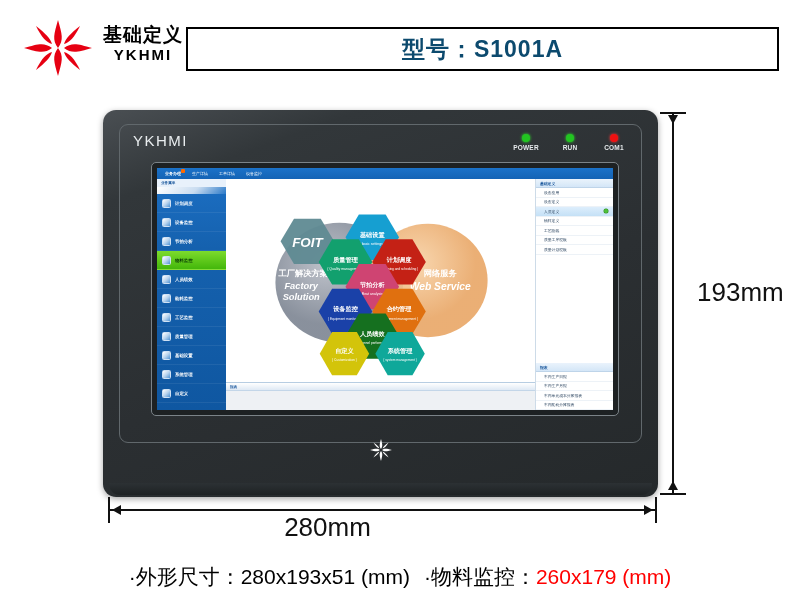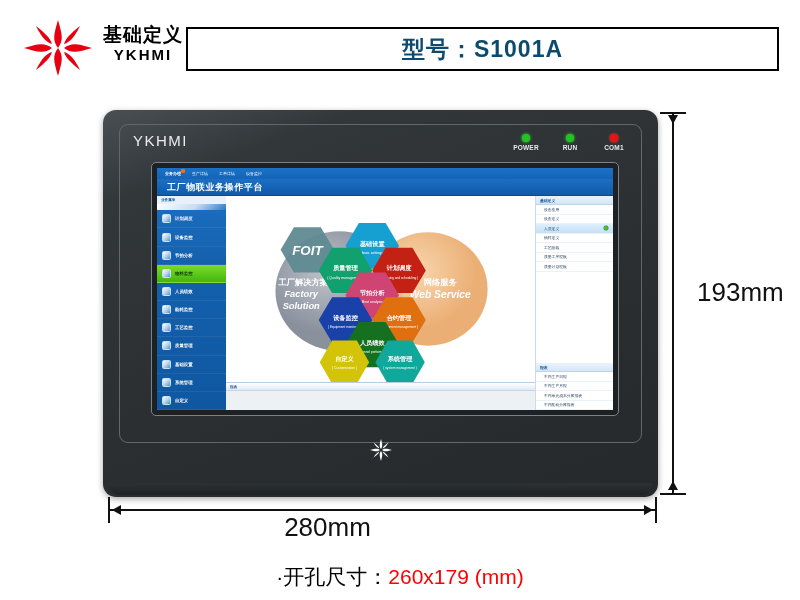--- a/index.html
+++ b/index.html
@@ -219,23 +219,20 @@
       <div id="app-tabs">
         <div class="app-tab active">
           <span>业务办理</span>
           <span class="tab-badge"></span>
         </div>
         <div class="app-tab">生产详情</div>
         <div class="app-tab">工单详情</div>
         <div class="app-tab">设备监控</div>
       </div>
 
-      <div id="app-title-bar">
-        <span id="app-title">工厂物联业务操作平台</span>
-      </div>
 
       <div id="app-body">
 
         <div id="side-nav">
           <div id="side-nav-head">
             <span id="side-nav-head-label">业务菜单</span>
           </div>
           <div id="side-nav-tabwedge"></div>
 
           <div class="nav-item">
@@ -435,15 +432,18 @@
 
 <div class="dim-line" id="dim-h-cap-left"></div>
 <div class="dim-line" id="dim-h-cap-right"></div>
 <div class="dim-line" id="dim-h"></div>
 <div class="arrow" id="dim-h-arrow-left"></div>
 <div class="arrow" id="dim-h-arrow-right"></div>
 <div id="dim-h-text">280mm</div>
 
 <div id="footer">
   <div class="footer-part">
-    <span>·开孔尺寸：</span><span class="val-red">260x179 (mm)</span>
+    <span>·外形尺寸：</span><span>280x193x51 (mm)</span>
+  </div>
+  <div class="footer-part">
+    <span>·物料监控：</span><span class="val-red">260x179 (mm)</span>
   </div>
 </div>
 
 </body></html>

